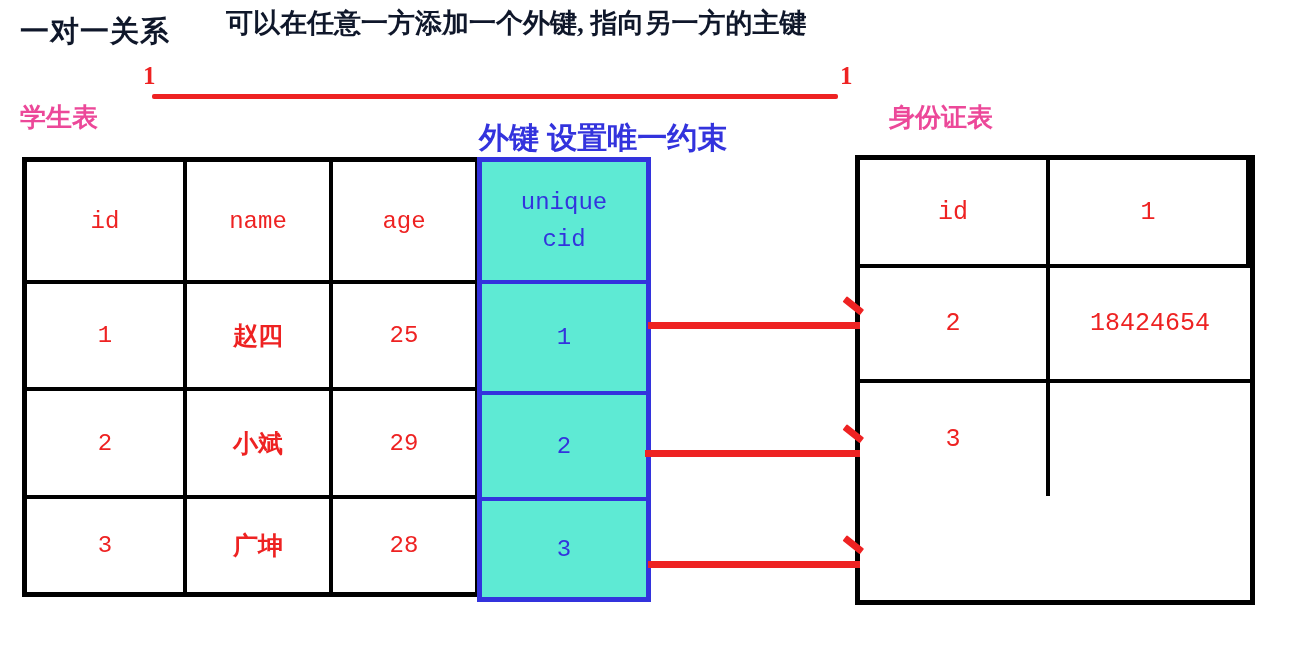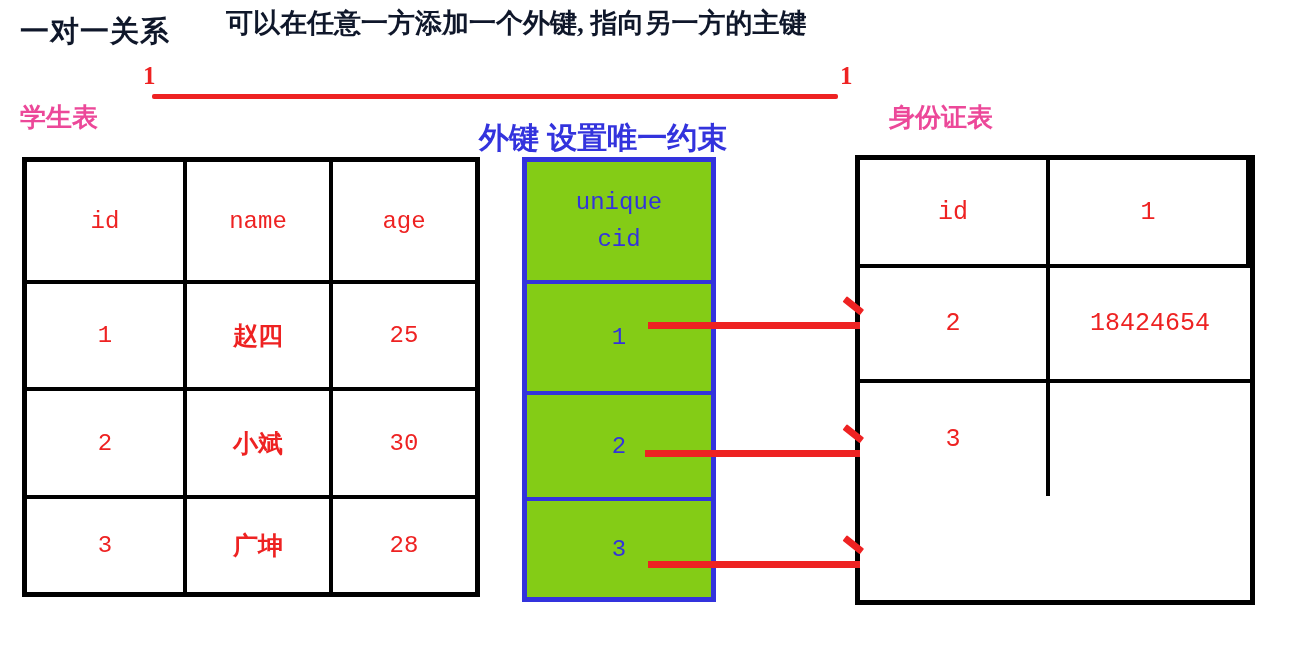--- a/index.html
+++ b/index.html
@@ -120,29 +120,28 @@
     grid-template-columns: 190px 1fr;
     grid-template-rows: 108px 115px 113px 1fr;
   }
   #table-idcard .cell { font-size: 25px; }
 
   
   #cid-column {
     position: absolute;
     left: 477px;
     top: 157px;
-    width: 194px;
+    width: 174px;
     height: 445px;
     box-sizing: border-box;
     border: 5px solid #3333dd;
-    background: #84cc16;
+    background: #5eead4;
     display: grid;
     grid-template-columns: 1fr;
     grid-template-rows: 122px 111px 106px 1fr;
-    margin-left: 45px;
   }
   #cid-column .cell {
     box-sizing: border-box;
     display: flex;
     flex-direction: column;
     align-items: center;
     justify-content: center;
     color: #3333dd;
     font-size: 24px;
     font-family: "Liberation Mono", "DejaVu Sans Mono", monospace;
@@ -195,21 +194,21 @@
     <div class="cell">id</div>
     <div class="cell">name</div>
     <div class="cell last-col">age</div>
 
     <div class="cell">1</div>
     <div class="cell cjk">赵四</div>
     <div class="cell last-col">25</div>
 
     <div class="cell">2</div>
     <div class="cell cjk">小斌</div>
-    <div class="cell last-col">30</div>
+    <div class="cell last-col">29</div>
 
     <div class="cell last-row">3</div>
     <div class="cell cjk last-row">广坤</div>
     <div class="cell last-col last-row">28</div>
   </div>
 
   <div id="cid-column">
     <div class="cell">
       <span class="hdr-line">unique</span>
       <span class="hdr-line">cid</span>

